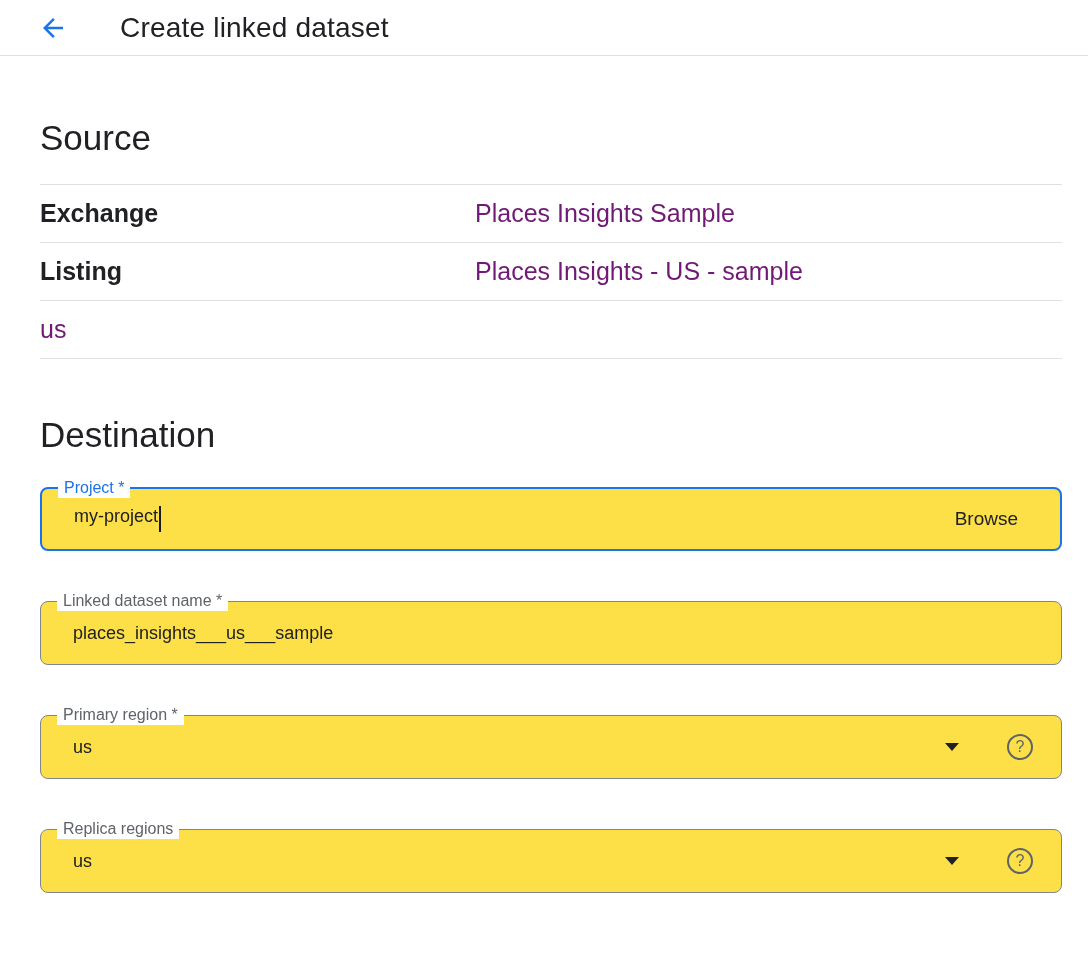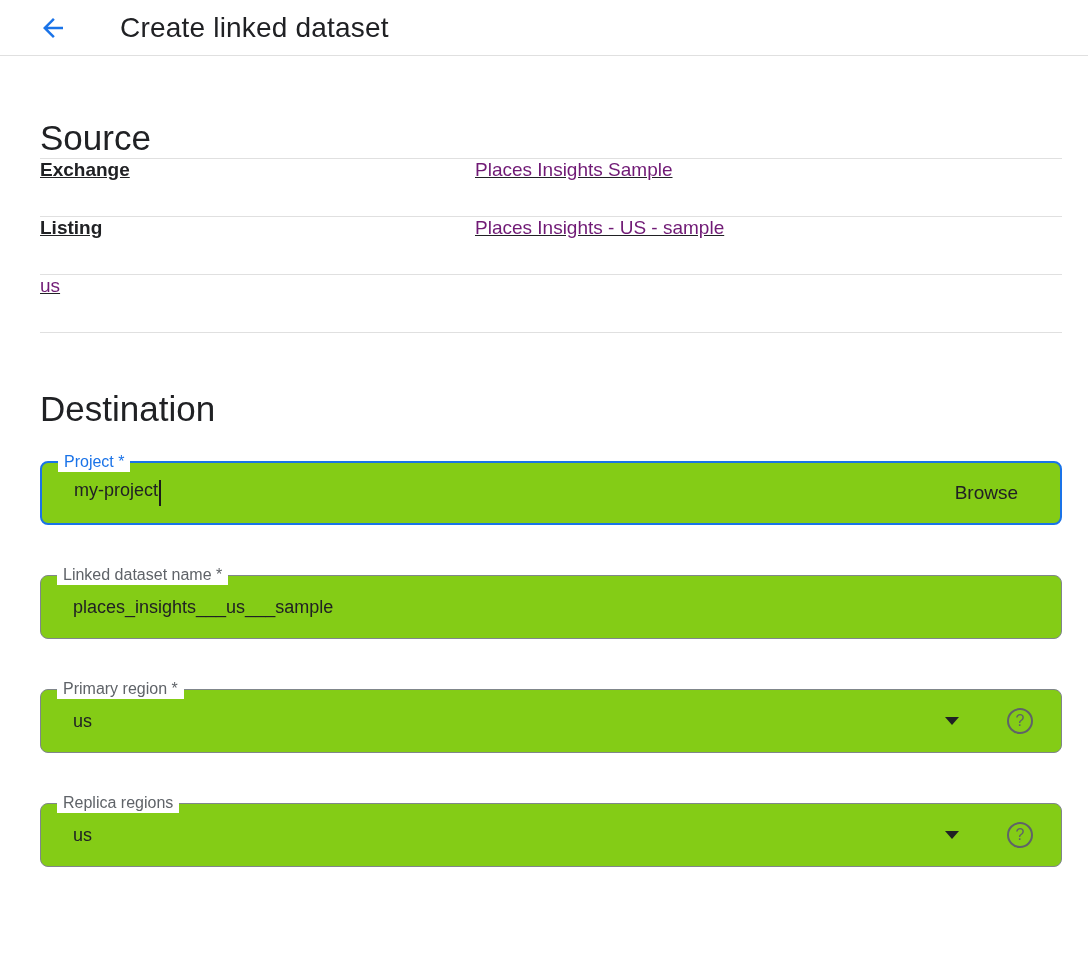--- a/index.html
+++ b/index.html
@@ -40,47 +40,46 @@
   }
 
   
   .content { padding: 0 26px 0 40px; }
 
   .section-heading {
     font-size: 35px;
     font-weight: 400;
     color: #202124;
   }
-  .source-heading { margin-top: 62px; }
+  .source-heading { margin-top: 62px; margin-bottom: 26px; }
   .destination-heading { margin-top: 56px; margin-bottom: 32px; }
 
   
   .info-table { border-bottom: 1px solid #e0e0e0; }
   .info-row {
     display: flex;
-    align-items: flex-start;
+    align-items: center;
     height: 58px;
     border-top: 1px solid #e0e0e0;
-    font-size: 19px;
-    text-decoration: underline;
+    font-size: 25px;
   }
   .info-label { width: 435px; font-weight: 700; color: #202124; }
   .info-value { font-weight: 400; color: #701a75; }
 
   
   .field {
     position: relative;
     height: 64px;
     border: 1px solid #80868b;
     border-radius: 8px;
     display: flex;
     align-items: center;
     padding: 0 28px 0 24px;
     margin-bottom: 50px;
-    background: #84cc16;
+    background: #fde047;
   }
   .field.focused { border: 2px solid #1a73e8; }
   .field-label {
     position: absolute;
     top: -11px;
     left: 16px;
     background: #ffffff;
     padding: 0 6px;
     font-size: 16px;
     color: #5f6368;

